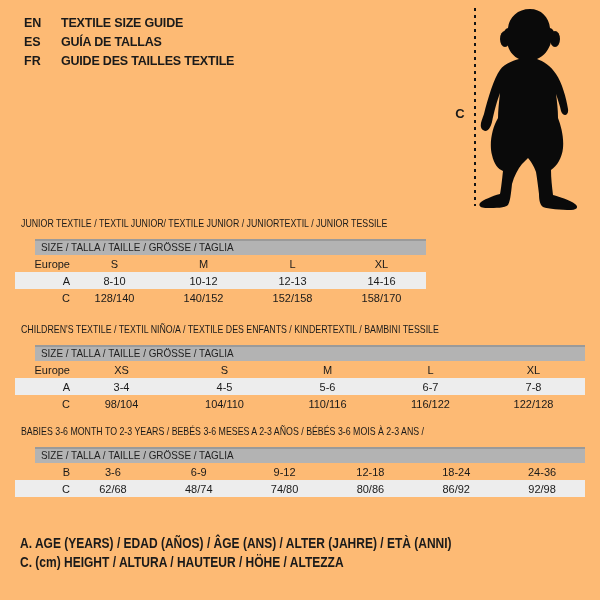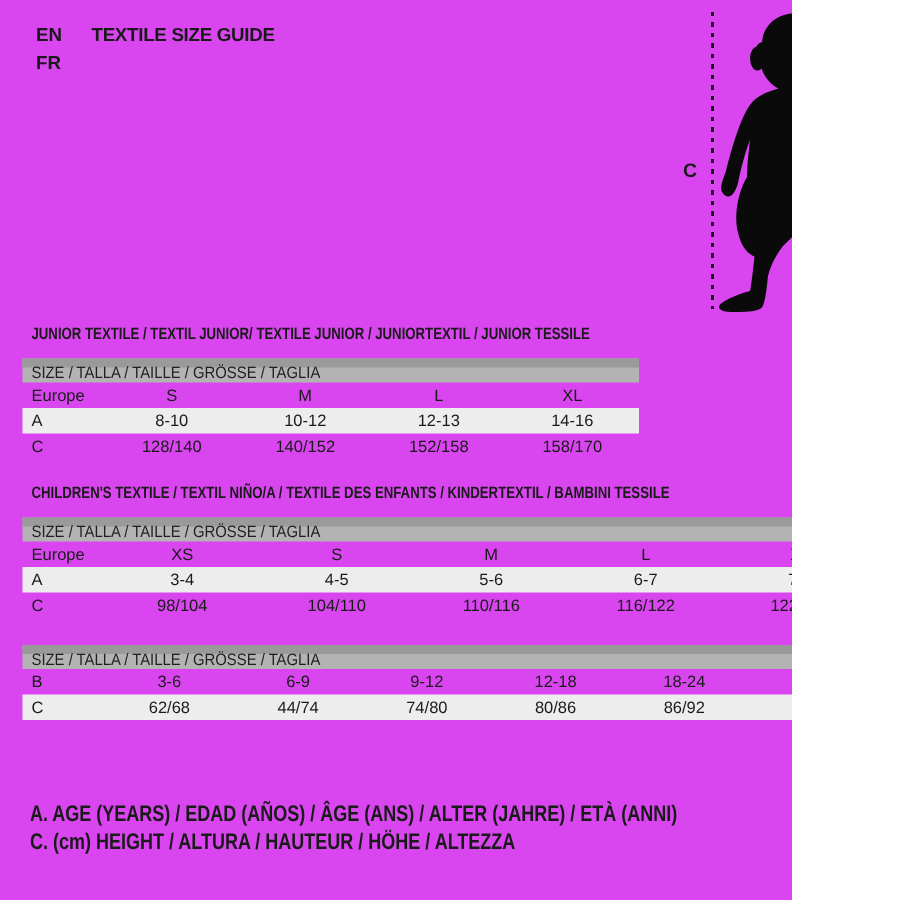--- a/index.html
+++ b/index.html
@@ -1,17 +1,17 @@
 <!DOCTYPE html>
 <html><head>
 <meta charset="utf-8">
 <style>
   html,body { margin:0; padding:0; background:#fff; }
   .page {
-    position:relative; width:528px; height:600px; background:#d946ef;
+    position:relative; width:600px; height:600px; background:#fdba74;
     font-family:"Liberation Sans", sans-serif; color:#1a1a1a; overflow:hidden;
   }
   
   .lang-list { position:absolute; left:24px; top:13px; }
   .lang-row { display:flex; height:19px; align-items:center; font-weight:700; font-size:12.5px; }
   .lang-code { width:37px; flex:0 0 37px; }
   .lang-title { white-space:nowrap; letter-spacing:-0.2px; }
   
   .dash-line {
     position:absolute; left:474px; top:8px; width:2px; height:198px;
@@ -20,50 +20,56 @@
   .figure-label {
     position:absolute; left:452px; top:106px; width:16px; text-align:center;
     font-weight:700; font-size:13px;
   }
   .baby-svg { position:absolute; left:476px; top:6px; }
   
   .sec { position:absolute; left:15px; }
   .sec1 { top:215px; width:411px; }
   .sec2 { top:321px; width:570px; }
   .sec3 { top:423px; width:570px; }
-  .table-title { font-weight:700; font-size:11px; line-height:17px; margin-bottom:7px; padding-left:6px; }
+  .table-title { font-weight:400; font-size:11px; line-height:17px; margin-bottom:7px; padding-left:6px; }
   .table-title .cond { display:inline-block; transform:scaleX(0.8); transform-origin:0 50%; white-space:nowrap; letter-spacing:0; }
   .size-table { width:100%; font-size:11px; }
   .bar {
-    height:16px; background:#b3b3b3; border-top:6px solid #0369a1;
-    display:flex; align-items:flex-end; padding-left:6px; box-sizing:border-box;
+    height:16px; background:#b3b3b3; border-top:2px solid #0369a1;
+    display:flex; align-items:flex-start; padding-left:6px; box-sizing:border-box;
     color:#1f1f1f;
+    margin-left:20px;
   }
   .bar .cond-sm { display:inline-block; transform:scaleX(0.9); transform-origin:0 50%; white-space:nowrap; }
   .trow { display:flex; height:17px; align-items:center; }
   .trow.shaded { background:#ededed; }
-  .row-label { flex:0 0 55px; padding-left:6px; box-sizing:border-box; }
+  .row-label { flex:0 0 55px; padding-left:6px; box-sizing:border-box;text-align:right; }
   .cell { flex:1; text-align:center; }
   
   .notes { position:absolute; left:20px; top:533px; }
   .note-line { height:19px; line-height:19px; font-weight:700; font-size:15px; }
   .note-line .cond { display:inline-block; transform:scaleX(0.8); transform-origin:0 50%; white-space:nowrap; }
 </style>
 </head>
 <body>
 
 <div class="page">
 
   <div class="lang-list">
       <div class="lang-row">
         <span class="lang-code">EN</span>
         <span class="lang-title">TEXTILE SIZE GUIDE</span>
       </div>
       <div class="lang-row">
+        <span class="lang-code">ES</span>
+        <span class="lang-title">GUÍA DE TALLAS</span>
+      </div>
+      <div class="lang-row">
         <span class="lang-code">FR</span>
+        <span class="lang-title">GUIDE DES TAILLES TEXTILE</span>
       </div>
     </div>
 
   <div class="dash-line"></div>
   <div class="figure-label">C</div>
   <svg class="baby-svg" width="104" height="205" viewBox="0 0 104 205" aria-hidden="true">
     <g fill="#0a0a0a">
       <ellipse cx="29" cy="33" rx="5" ry="8"></ellipse>
       <ellipse cx="79" cy="33" rx="5" ry="8"></ellipse>
       <path d="M54,3
@@ -167,38 +173,39 @@
           <span class="cell">104/110</span>
           <span class="cell">110/116</span>
           <span class="cell">116/122</span>
           <span class="cell">122/128</span>
         </div>
       </div>
   </div>
 
   <div class="sec sec3">
     <div class="table-title">
+        <div><span class="cond">BABIES 3-6 MONTH TO 2-3 YEARS / BEBÉS 3-6 MESES A 2-3 AÑOS / BÉBÉS 3-6 MOIS À 2-3 ANS /</span></div>
       </div>
     <div class="size-table">
         <div class="bar" style="background: rgb(179, 179, 179); border-top-color: rgb(154, 154, 154);">
           <span class="cond-sm">SIZE / TALLA / TAILLE / GRÖSSE / TAGLIA</span>
         </div>
         <div class="trow">
           <span class="row-label">B</span>
           <span class="cell">3-6</span>
           <span class="cell">6-9</span>
           <span class="cell">9-12</span>
           <span class="cell">12-18</span>
           <span class="cell">18-24</span>
           <span class="cell">24-36</span>
         </div>
         <div class="trow shaded" style="background: rgb(237, 237, 237);">
           <span class="row-label">C</span>
           <span class="cell">62/68</span>
-          <span class="cell">44/74</span>
+          <span class="cell">48/74</span>
           <span class="cell">74/80</span>
           <span class="cell">80/86</span>
           <span class="cell">86/92</span>
           <span class="cell">92/98</span>
         </div>
       </div>
   </div>
 
   <div class="notes">
       <div class="note-line"><span class="cond">A. AGE (YEARS) / EDAD (AÑOS) / ÂGE (ANS) / ALTER (JAHRE) / ETÀ (ANNI)</span></div>

